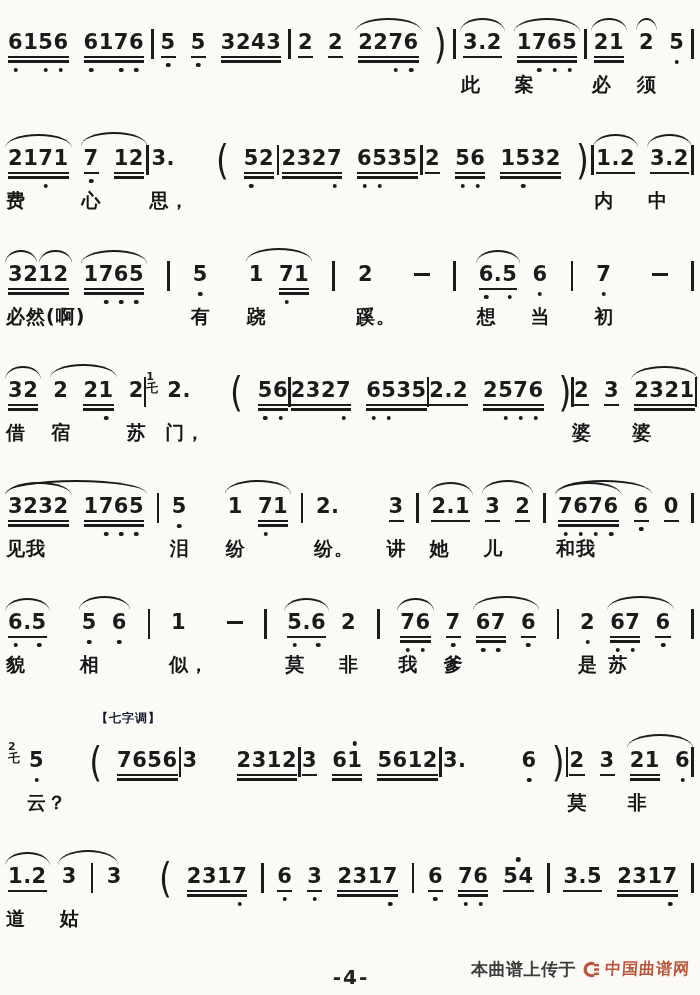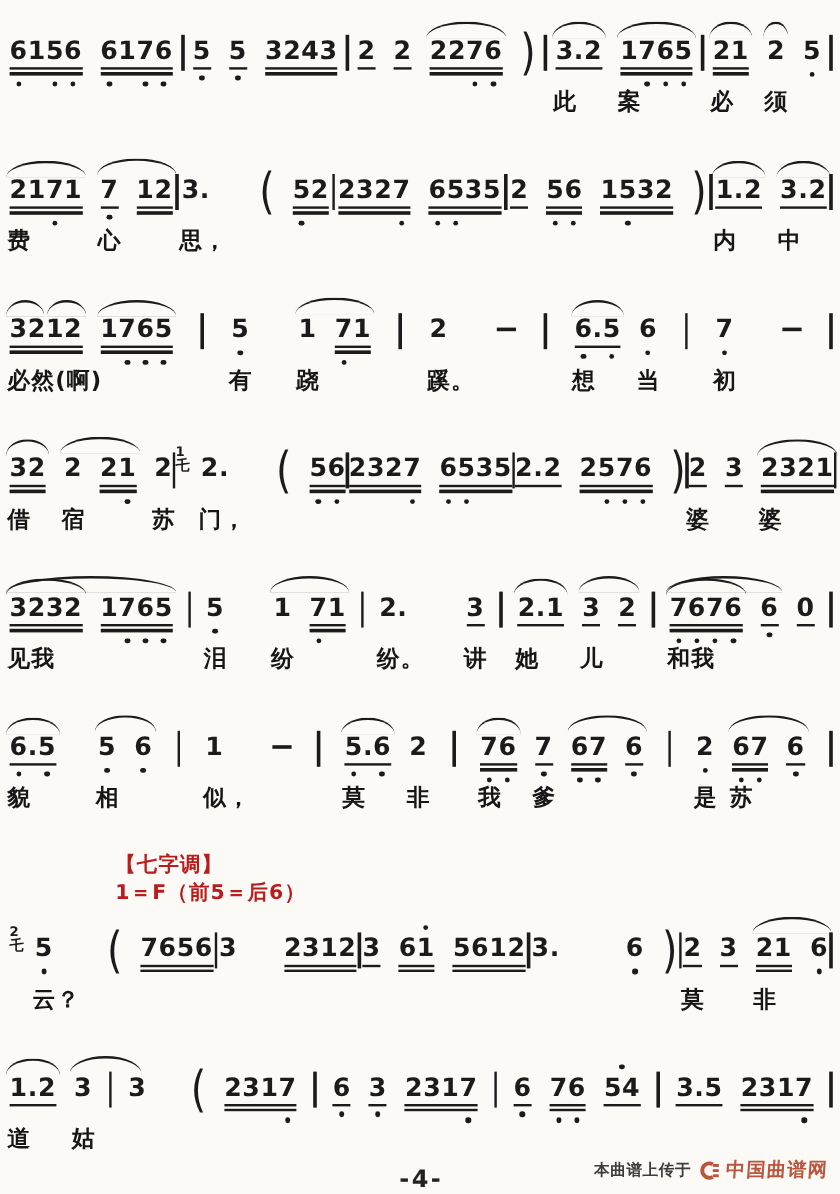--- a/index.html
+++ b/index.html
@@ -33,27 +33,27 @@
   .lyric{position:absolute;top:41px;left:-2px;font-size:19px;font-weight:700;
          color:#161616;white-space:nowrap;letter-spacing:1px;}
   .dash{width:16px;height:3.4px;background:var(--ink);margin-top:10px;}
   .paren{font-size:33px;font-weight:400;line-height:.8;color:var(--ink);
          transform:scaleY(1.25);margin-top:0px;}
   .tsig{display:inline-flex;flex-direction:column;align-items:flex-start;font-weight:700;
         color:var(--ink);line-height:1;margin-top:-8px;margin-right:-6px;}
   .tsTop{font-size:11px;} .tsBot{font-size:12px;}
   
   .secHeader{margin:2px 0 6px 88px;line-height:1.35;}
-  .secHeader div{font-size:17px;font-weight:700;color:#b91c1c;letter-spacing:1px;}
+  .secHeader div{font-size:12px;font-weight:700;color:#0f172a;letter-spacing:1px;}
   
   .footer{margin-top:auto;position:relative;height:30px;}
   .pageNum{position:absolute;left:0;right:0;text-align:center;bottom:0;
            font-size:20px;font-weight:700;color:#222;letter-spacing:2px;}
   .watermark{position:absolute;right:4px;bottom:8px;display:flex;align-items:center;gap:5px;}
-  .wmPrefix{font-size:13px;font-weight:700;color:#3c3c3c;letter-spacing:.5px;}
+  .wmPrefix{font-size:17px;font-weight:700;color:#3c3c3c;letter-spacing:.5px;}
   .wmBrand{font-size:16px;font-weight:700;color:var(--brand);letter-spacing:1px;
            transform:skewX(-4deg);}
 </style>
 </head>
 <body>
 
 <div class="page">
   <div id="score">
       <div class="system">
         <div class="notesRow">
@@ -805,21 +805,20 @@
                   <span class="ln l1"></span>
                 </span>
               </span>
             </span>
           </span>
           <span class="bar"></span>
         </div>
       </div>
       <div class="secHeader">
         <div>【七字调】</div>
-        <div>1＝F（前5＝后6）</div>
       </div>
       <div class="system">
         <div class="notesRow">
           <span class="measure">
             <span class="tsig">
               <span class="tsTop">2</span>
               <span class="tsBot">乇</span>
             </span>
             <span class="tk u0">
               <span class="chars">

